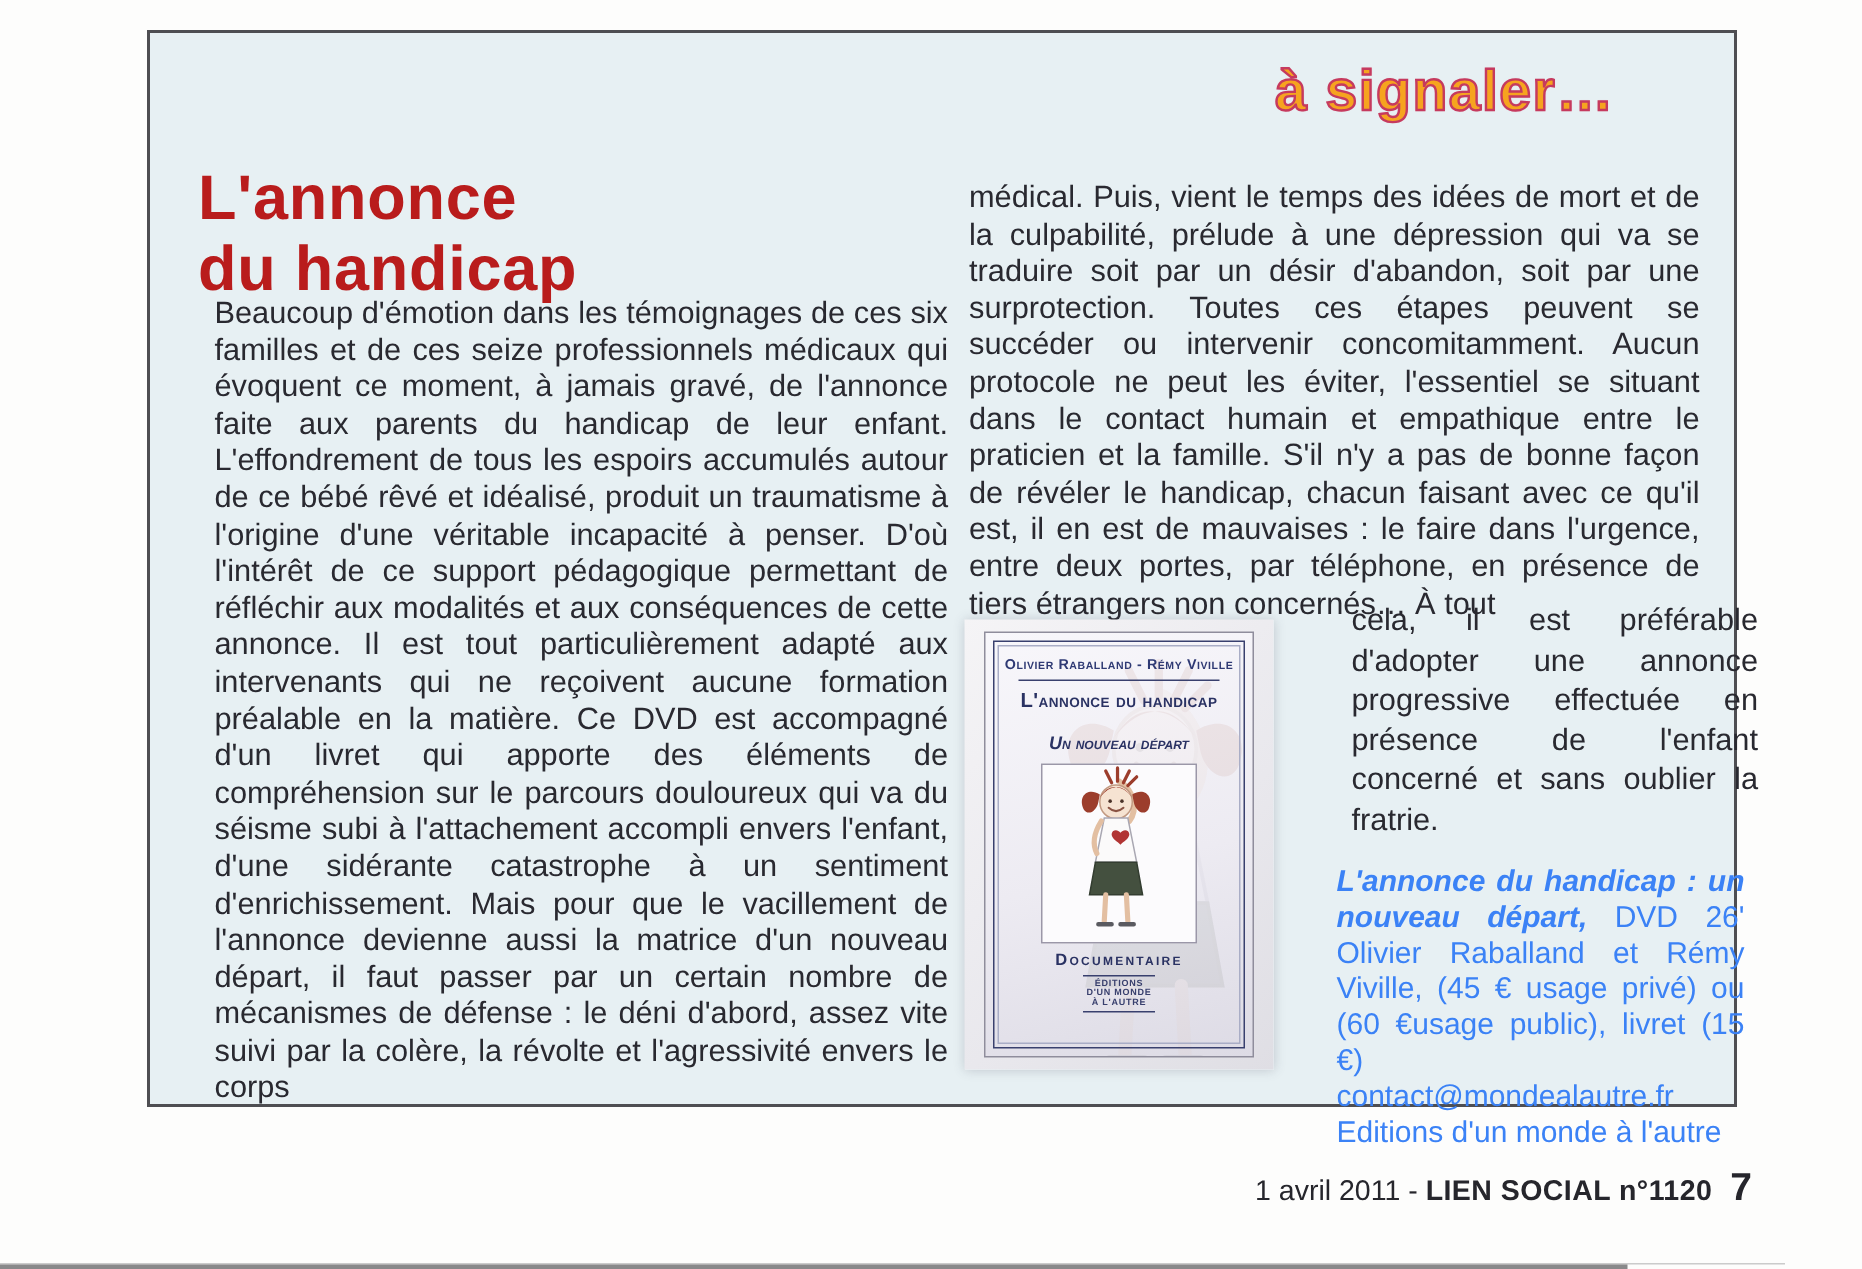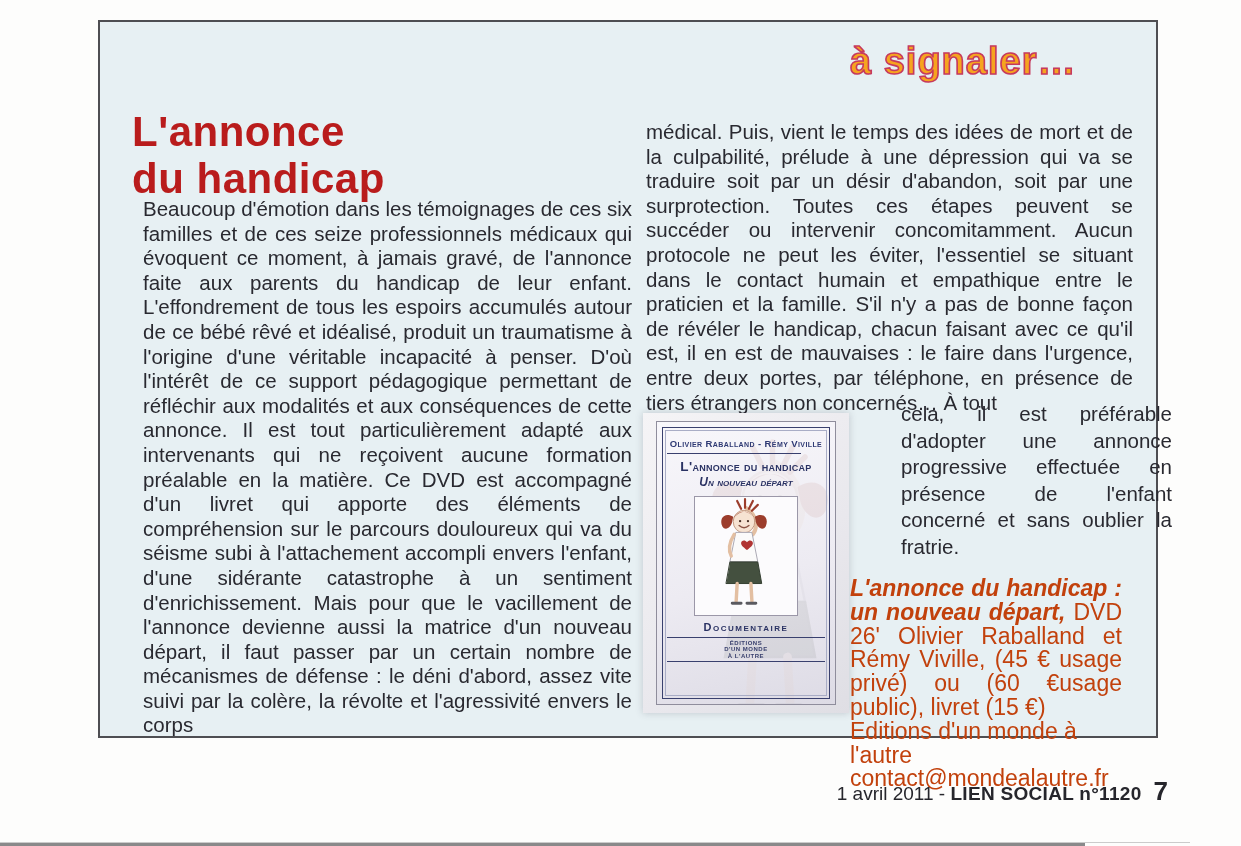--- a/index.html
+++ b/index.html
@@ -44,43 +44,43 @@
     border:1px solid #8f8d9c; overflow:hidden;
   }
   .dvd-frame {
     position:absolute; left:5px; top:5px; right:5px; bottom:5px;
     border:1.5px solid #39406e; outline:1px solid #a9adc6; outline-offset:-4px;
     z-index:2; pointer-events:none;
   }
   .cover-ghost { position:absolute; right:-55px; top:15px; width:230px; height:300px; opacity:.08; z-index:0; }
   .cover-content {
     position:absolute; left:10px; top:10px; right:10px; bottom:10px; z-index:1;
-    display:flex; flex-direction:column; color:#313a6e; text-align:center;
+    display:flex; flex-direction:column; align-items:center; color:#313a6e; text-align:center;
   }
   .cover-authors {
     margin-top:6px; font-size:9.5px; font-weight:bold; font-variant:small-caps;
     letter-spacing:.4px; color:#2f3a74;
   }
   .cover-rule { width:134px; height:1px; background:#39406e; margin:4px 0 5px; }
   .cover-title { font-size:13.5px; font-weight:bold; font-variant:small-caps; letter-spacing:.3px; color:#2a3263; }
-  .cover-subtitle { font-size:12px; font-weight:bold; font-style:italic; font-variant:small-caps; color:#2a3263; margin-top:1px; }
+  .cover-subtitle { font-size:12px; font-weight:bold; font-style:italic; font-variant:small-caps; color:#2a3263; margin-top:14px; }
   .illus-box {
     width:102px; height:118px; margin:7px auto 5px; position:relative;
     background:#fcfbfd; border:1px solid #9b97a8; overflow:hidden;
   }
   .illus-box svg { width:100%; height:100%; display:block; }
   .cover-genre { font-size:11px; font-weight:bold; font-variant:small-caps; letter-spacing:1.5px; color:#2a3263; }
   .cover-publisher {
     margin-top:4px; font-size:6px; line-height:6.5px; font-weight:bold;
     text-transform:uppercase; letter-spacing:.5px; white-space:pre-line; color:#39406e;
     border-top:1px solid #39406e; border-bottom:1px solid #39406e; padding:1.5px 2px;
   }
 
   
-  .caption { position:absolute; left:850px; top:577px; width:272px; font-size:23px; line-height:23.8px; color:#c2410c; }
+  .caption { position:absolute; left:891px; top:577px; width:272px; font-size:20px; line-height:23.8px; color:#3b82f6; }
   .caption p { margin:0; text-align:justify; }
   .caption .lead { font-weight:bold; font-style:italic; }
   .caption-line { text-align:left; }
 
   
   .footer { position:absolute; top:776px; left:650px; width:518px; text-align:right; font-size:19px; color:#26262c; }
   .footer .journal { font-weight:bold; letter-spacing:.3px; }
   .footer .pagenum { font-weight:bold; font-size:26px; margin-left:12px; }
 
   
@@ -146,22 +146,22 @@
         <div class="cover-genre">Documentaire</div>
         <div class="cover-publisher">Éditions
 d'un monde
 à l'autre</div>
       </div>
     </div>
   </div>
 
   <div class="caption">
     <p><span class="lead">L'annonce du handicap : un nouveau départ,</span><span> DVD 26' Olivier Raballand et Rémy Viville, (45 € usage privé) ou (60 €usage public), livret (15 €)</span></p>
+    <div class="caption-line">contact@mondealautre.fr</div>
     <div class="caption-line">Editions d'un monde à l'autre</div>
-    <div class="caption-line">contact@mondealautre.fr</div>
   </div>
 
   <div class="footer">
     <span>1 avril 2011 - </span><span class="journal">LIEN SOCIAL n°1120</span><span class="pagenum">7</span>
   </div>
 
   <div class="scan-edge2"></div>
   <div class="scan-edge"></div>
 
 </div>

